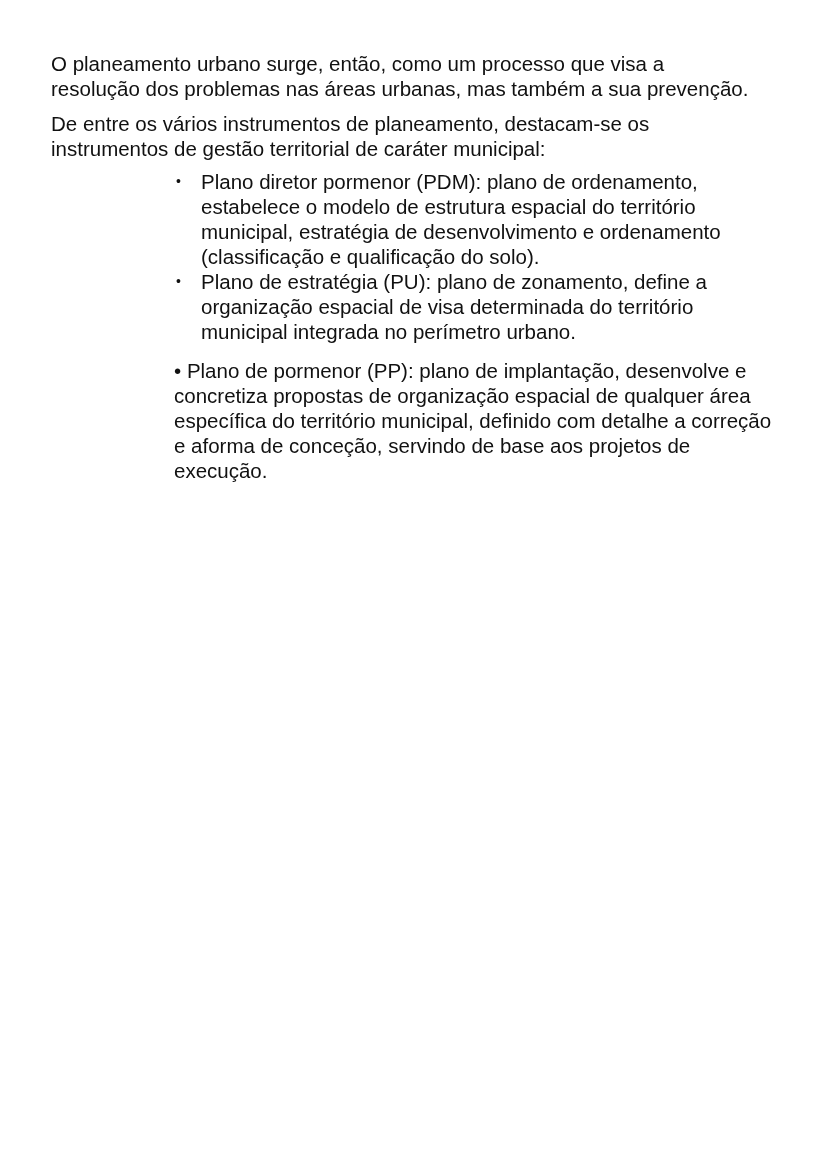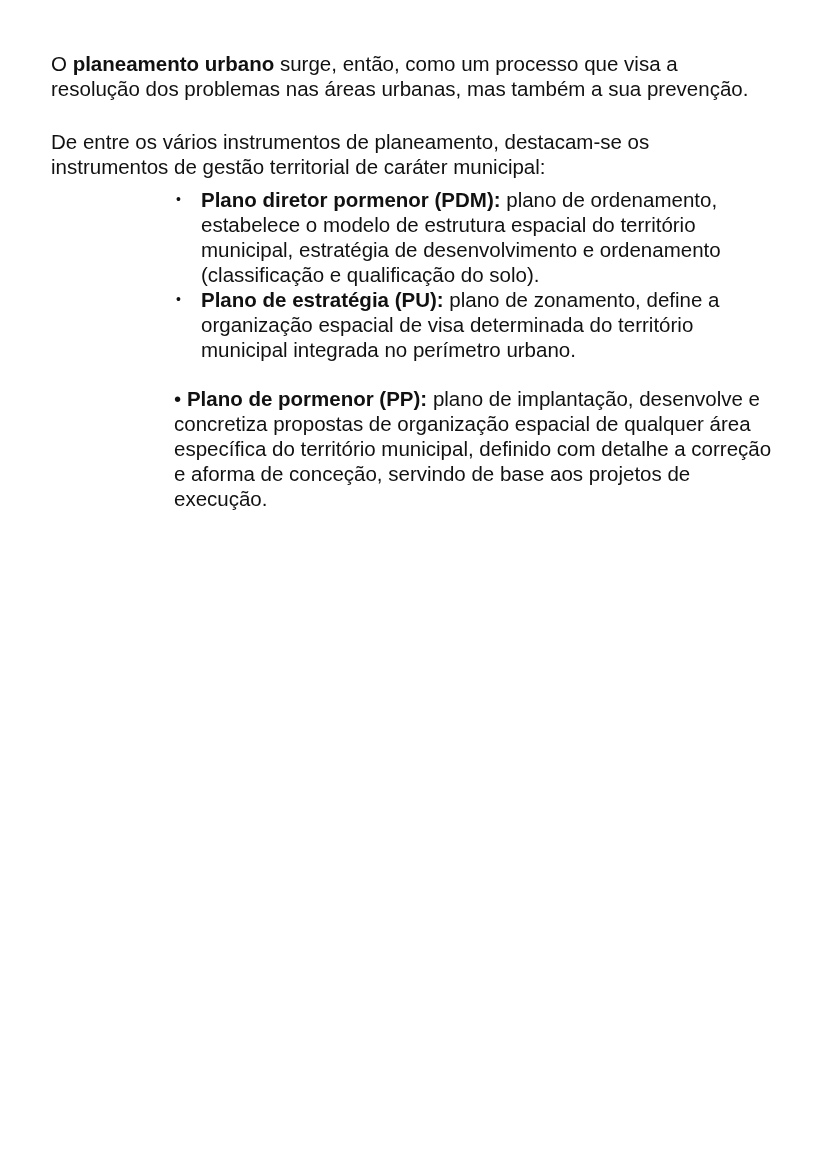--- a/index.html
+++ b/index.html
@@ -20,46 +20,46 @@
     .page {
       position: absolute;
       left: 51px;
       top: 51px;
       width: 740px;
     }
     p {
       margin: 0;
     }
     .para1 { width: 700px; }
-    .para2 { margin-top: 28px; width: 700px; }
+    .para2 { margin-top: 10px; width: 700px; }
     ul.instruments {
       list-style: none;
       margin: 8px 0 0 0;
       padding: 0;
       position: relative;
       left: 125px;
       width: 600px;
     }
     ul.instruments li {
       position: relative;
       padding-left: 25px;
     }
     ul.instruments li .bullet {
       position: absolute;
       left: 0;
       top: 0;
       font-size: 14px;
       line-height: 25px;
     }
     .para3 {
-      margin-top: 24px;
+      margin-top: 14px;
       margin-left: 123px;
       width: 600px;
     }
-    b { font-weight: bold; }
+    b { font-weight: normal; }
   </style>
 </head>
 <body>
 
 <div class="page">
 
   <p class="para1"><span>O </span><b>planeamento urbano</b><span> surge, então, como um processo que visa a resolução dos problemas nas áreas urbanas, mas também a sua prevenção.</span></p>
 
   <p class="para2">De entre os vários instrumentos de planeamento, destacam-se os instrumentos de gestão territorial de caráter municipal:</p>
 

